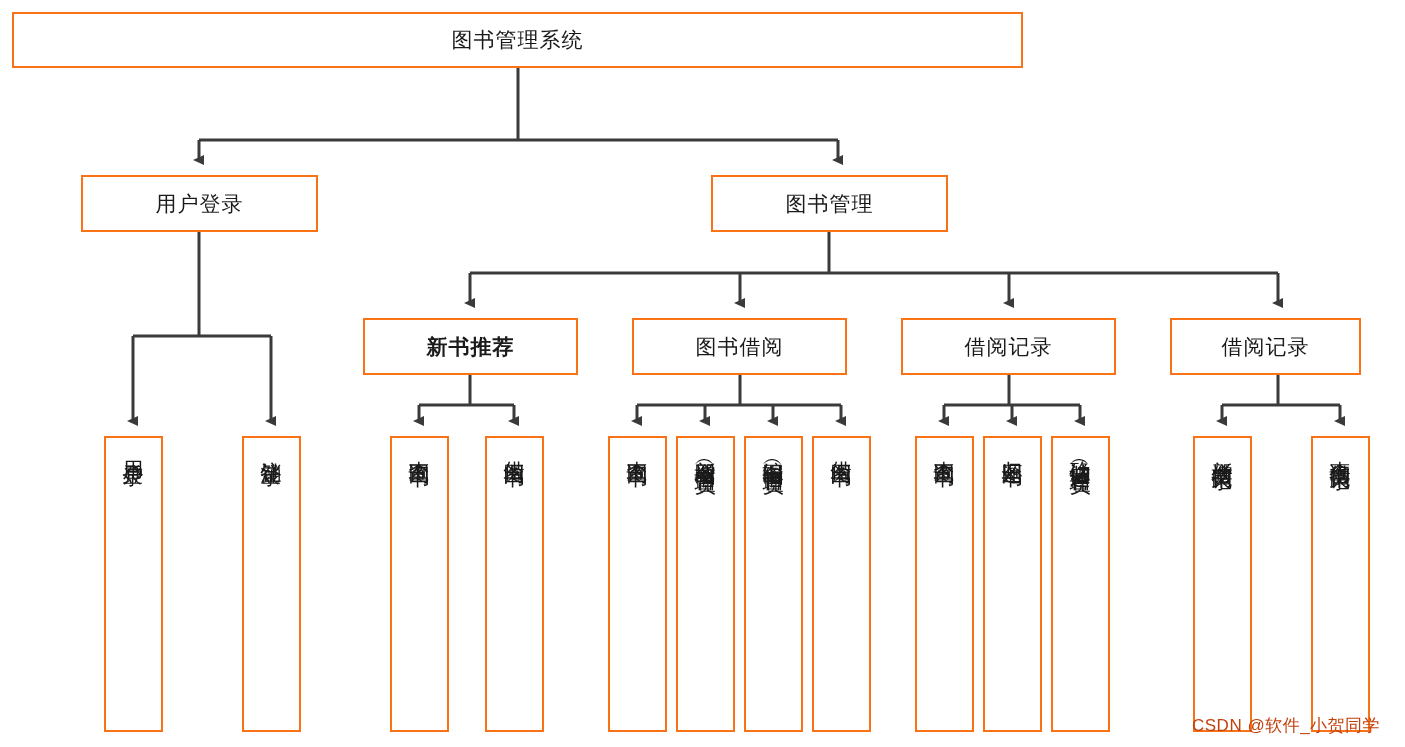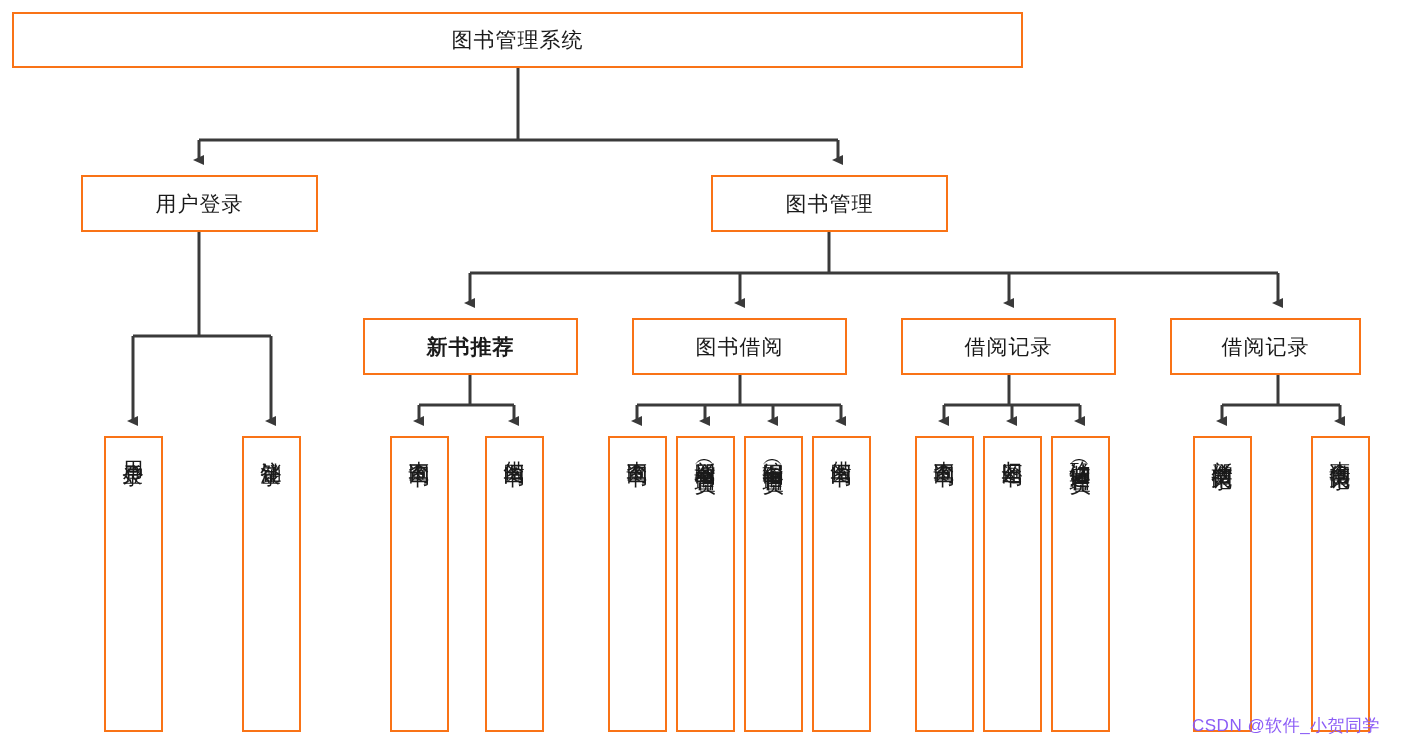--- a/index.html
+++ b/index.html
@@ -56,21 +56,21 @@
   .node.vert .lbl {
     writing-mode: vertical-rl;
     text-orientation: upright;
     font-size: 21px;
     letter-spacing: 2px;
     line-height: 1;
     white-space: nowrap;
   }
   .watermark {
     position: absolute;
-    color: #8b5cf6;
+    color: #c2410c;
     font-size: 17px;
     white-space: nowrap;
     letter-spacing: 0.5px;
   }
 </style>
 </head>
 <body>
 
 <div id="canvas">
 

